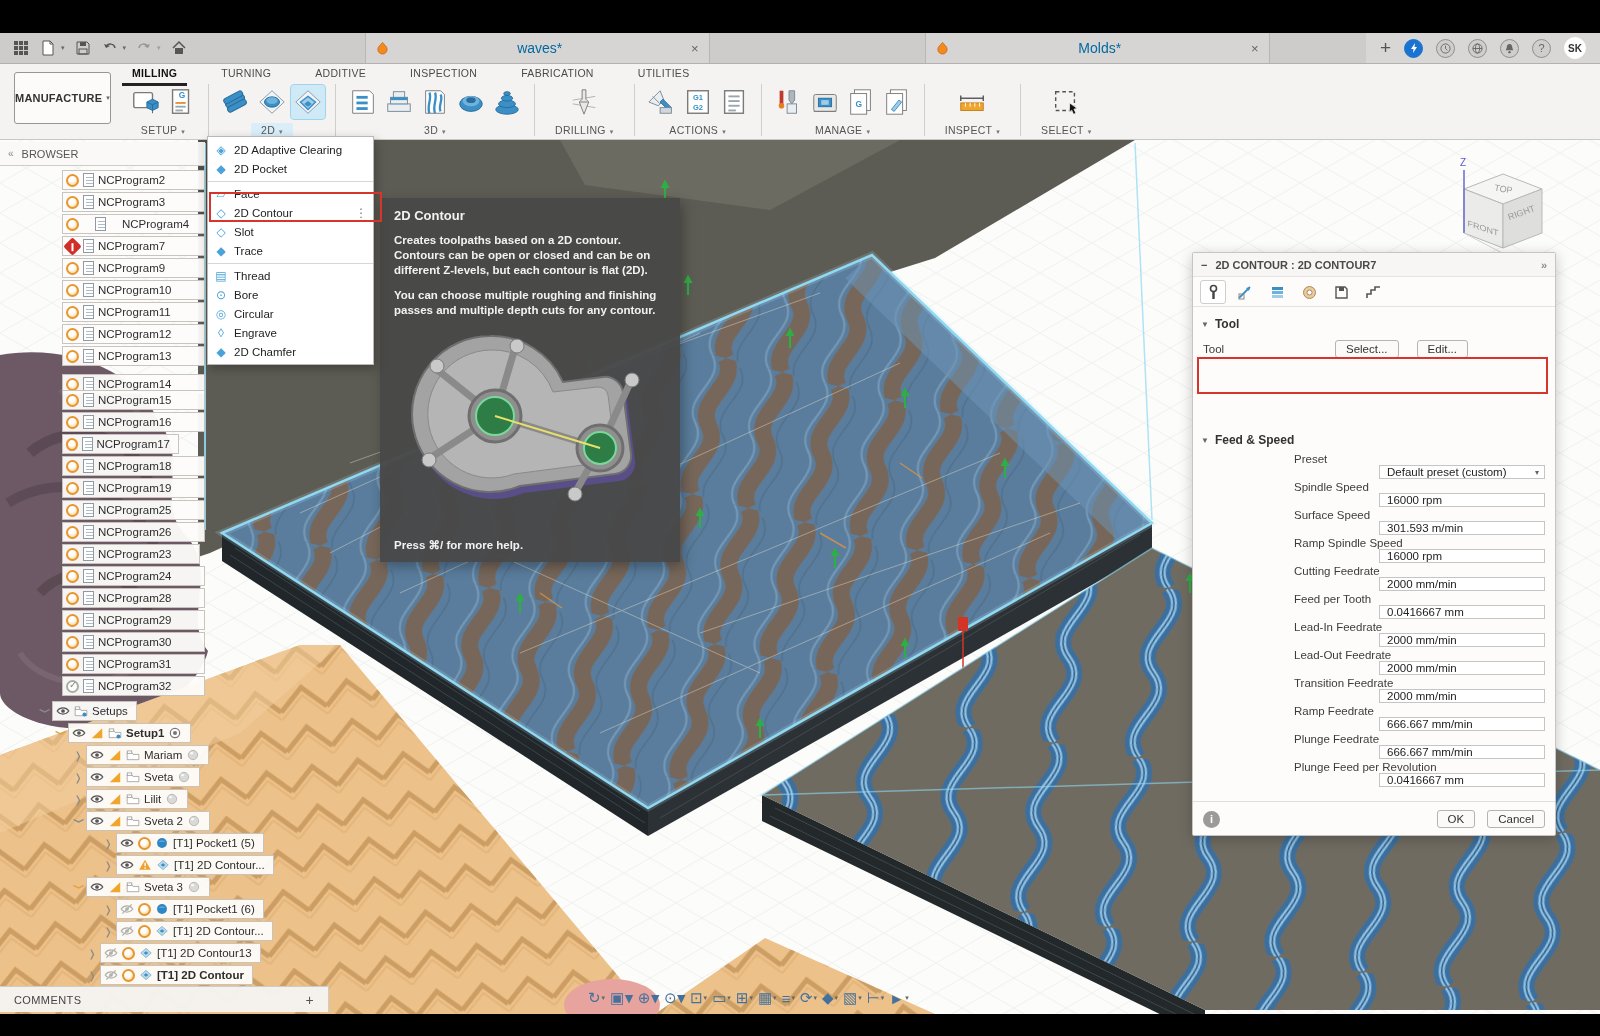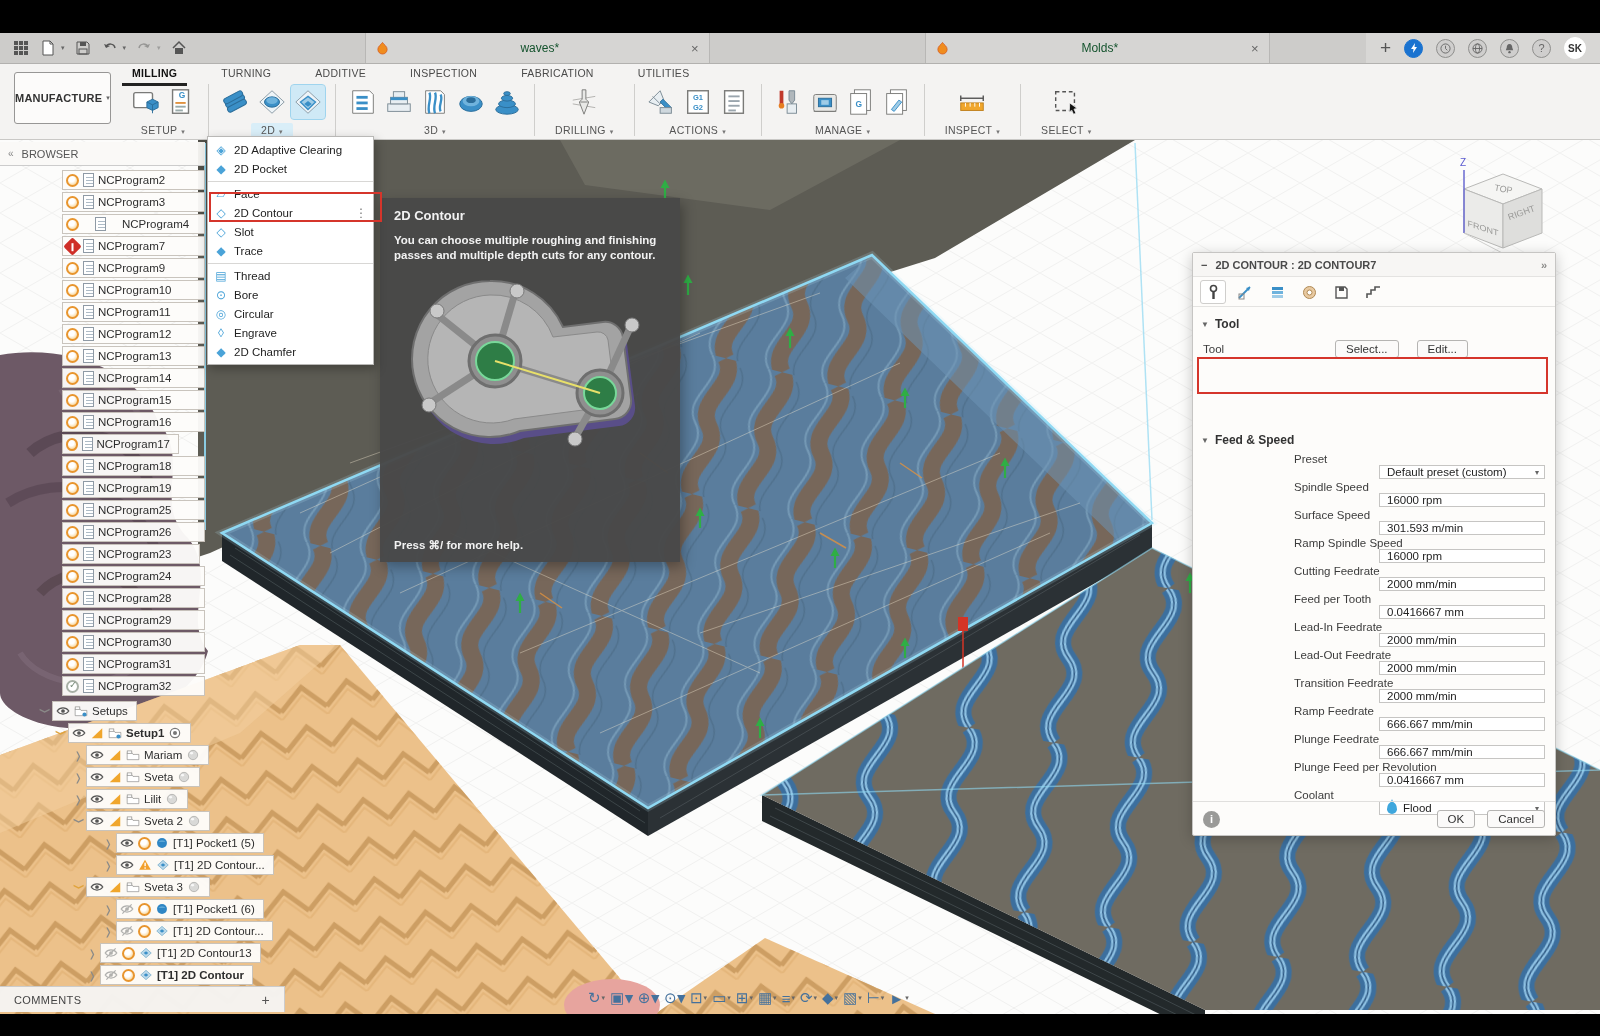--- a/index.html
+++ b/index.html
@@ -12,21 +12,21 @@
 
   
   #tabbar { left:0; top:33px; width:1600px; height:31px; background:#cdccca; border-bottom:1px solid #b2b1af; z-index:30; display:flex; align-items:stretch; }
   .tb-icons { display:flex; align-items:center; gap:9px; padding:0 12px; }
   .tb-ic { width:18px; height:18px; display:inline-flex; align-items:center; justify-content:center; color:#555; }
   .tb-ic svg { width:16px; height:16px; }
   .tb-caret { font-size:7px; color:#666; margin-left:-5px; }
   .doc-tab { width:345px; background:#d6d5d3; border-left:1px solid #b8b7b5; border-right:1px solid #b8b7b5; display:flex; align-items:center; padding:0 10px; gap:7px; margin-left:165px; }
   .doc-tab.second { margin-left:215px; }
   .doc-tab .flame { width:13px; height:14px; }
-  .doc-tab .t-label { font-size:12px; color:#14532d; flex:1; text-align:center; }
+  .doc-tab .t-label { font-size:14px; color:#0369a1; flex:1; text-align:center; }
   .doc-tab .t-close { color:#666; font-size:13px; cursor:default; }
   .tb-right { margin-left:auto; display:flex; align-items:center; gap:13px; padding:0 14px; background:#d8d7d5; }
   .rnd { width:19px; height:19px; border-radius:50%; display:inline-flex; align-items:center; justify-content:center; font-size:11px; color:#666; border:1.5px solid #8f8f8d; background:#cfcecd; }
   .rnd.blue { background:#1a73d0; border-color:#1a73d0; color:#fff; }
   .rnd.avatar { background:#fff; border-color:#fff; color:#333; font-weight:bold; font-size:10px; width:22px; height:22px; }
   .plus { font-size:19px; color:#555; }
 
   
   #ribbon { left:0; top:64px; width:1600px; height:76px; background:#f4f3f2; border-bottom:1px solid #c9c8c6; z-index:30; }
   #manufacture-btn { left:14px; top:8px; width:97px; height:52px; background:#fcfbfa; border:1px solid #979695; border-radius:3px; font-size:11px; color:#333; display:flex; align-items:center; justify-content:center; gap:4px; font-weight:bold; letter-spacing:.2px;}
@@ -73,21 +73,21 @@
   .badge.err::after{content:"";position:absolute;left:5.5px;top:2.5px;width:2px;height:8px;background:#fff;transform:rotate(-45deg);}
   .badge.done { border-color:#a8b0a6; background:#fff; position:relative; }
   .badge.done::after{content:"✓";position:absolute;left:1px;top:-3px;font-size:10px;color:#7b8f7c;}
   .docic { width:11px; height:14px; border:1px solid #8f9aa5; background:#fff linear-gradient(#fff 20%, transparent 20%) ; position:relative; }
   .docic::after{content:"";position:absolute;left:1.5px;top:3px;width:7px;height:8px;
     background:repeating-linear-gradient(#aebbc6 0 1px, transparent 1px 3px);}
   .chev { width:10px; color:#8a8a88; font-size:10px; display:inline-block; margin-right:2px; }
   .chev.down { transform:rotate(90deg); }
   .chev.org { color:#e0a33c; }
   .bold { font-weight:bold; }
-  #comments-bar { position:absolute; left:0; top:844px; width:285px; height:26px; background:rgba(245,244,242,.97); border-top:1px solid #ccc; border-right:1px solid #ccc; display:flex; align-items:center; font-size:11px; color:#444; letter-spacing:.4px; padding:0 14px; }
+  #comments-bar { position:absolute; left:0; top:844px; width:329px; height:26px; background:rgba(245,244,242,.97); border-top:1px solid #ccc; border-right:1px solid #ccc; display:flex; align-items:center; font-size:11px; color:#444; letter-spacing:.4px; padding:0 14px; }
   #comments-bar .cplus { margin-left:auto; font-size:14px; color:#555; }
 
   
   #dialog { left:1192px; top:252px; width:364px; height:584px; background:#fdfcfa; border:1px solid #c6c5c3; box-shadow:0 3px 14px rgba(0,0,0,.22); border-radius:2px; z-index:25; font-size:11.5px; color:#3c3c3c; }
   #dlg-header { height:24px; display:flex; align-items:center; gap:8px; padding:0 8px; border-bottom:1px solid #e4e3e1; background:#f7f6f4; font-weight:bold; font-size:11px; color:#4a4a4a; }
   #dlg-header .hx { margin-left:auto; color:#8a8a88; font-size:11px; }
   #dlg-tabs { display:flex; gap:8px; padding:4px 8px 3px; border-bottom:1px solid #e4e3e1; }
   .dtab { width:24px; height:22px; display:inline-flex; align-items:center; justify-content:center; border-radius:2px; }
   .dtab.active { outline:1px solid #cfcecc; background:#fff; }
   .dtab svg { width:17px; height:17px; }
@@ -635,20 +635,21 @@
     <div class="m-item">
       <span class="m-glyph">◆</span>
       <span>2D Chamfer</span>
       <span class="m-dots"></span>
     </div>
   </div>
 <div id="redbox-menu" class="abs"></div>
 
 <div id="tooltip" class="abs">
   <h3>2D Contour</h3>
+  <p>Creates toolpaths based on a 2D contour. Contours can be open or closed and can be on different Z-levels, but each contour is flat (2D).</p>
   <p>You can choose multiple roughing and finishing passes and multiple depth cuts for any contour.</p>
   <svg id="tt-img" viewBox="0 0 270 185">
     <g>
       <path d="M95,10 a78,78 0 1 0 30,150 l95,-12 a18,18 0 0 0 16,-20 l-8,-62 a18,18 0 0 0 -20,-15 l-40,5 A78,78 0 0 0 95,10 Z" fill="#5b4f8f" opacity="0.9" transform="translate(4,5)"></path>
       <path d="M95,8 a78,78 0 1 0 30,150 l95,-12 a18,18 0 0 0 16,-20 l-8,-62 a18,18 0 0 0 -20,-15 l-40,5 A78,78 0 0 0 95,8 Z" fill="#a3a3a3" stroke="#6f6f6f" stroke-width="2"></path>
       <path d="M95,22 a64,64 0 1 0 24,124 l92,-12 a10,10 0 0 0 9,-11 l-7,-56 a10,10 0 0 0 -11,-8 l-44,5 A64,64 0 0 0 95,22 Z" fill="#b5b5b5" stroke="#8a8a8a"></path>
       <g stroke="#8a8a8a" stroke-width="7" fill="none">
         <line x1="100" y1="88" x2="40" y2="40"></line>
           <line x1="100" y1="88" x2="35" y2="130"></line>
         <line x1="100" y1="88" x2="120" y2="20"></line>
@@ -745,21 +746,21 @@
       </div>
 
       <div class="row nc" style="position: absolute; left: 62px; width: 228px; top: 176px;">
         <span class="chip" style="width:143px;">
           <span class="badge"></span>
           <span class="docic"></span>
           <span>NCProgram13</span>
         </span>
       </div>
 
-      <div class="row nc" style="position: absolute; left: 62px; width: 228px; top: 198px;">
+      <div class="row nc" style="position: absolute; left: 62px; width: 228px; top: 204px;">
         <span class="chip" style="width:143px;">
           <span class="badge"></span>
           <span class="docic"></span>
           <span>NCProgram14</span>
         </span>
       </div>
 
       <div class="row nc" style="position: absolute; left: 62px; width: 228px; top: 220px;">
         <span class="chip" style="width:143px;">
           <span class="badge"></span>
@@ -1238,27 +1239,20 @@
       <div class="frow">
         <span class="flabel">Plunge Feedrate</span>
         <span class="fval">666.667 mm/min</span>
       </div>
 
       <div class="frow">
         <span class="flabel">Plunge Feed per Revolution</span>
         <span class="fval">0.0416667 mm</span>
       </div>
     </div>
-  <div class="frow">
-    <span class="flabel">Coolant</span>
-    <span class="fval sel">
-        <span class="droplet"></span>
-        <span>Flood</span>
-      </span>
-  </div>
 
   <div id="dlg-footer">
     <span class="info-i">i</span>
     <button class="btn ok">OK</button>
     <button class="btn">Cancel</button>
   </div>
 </div>
 
 <svg id="viewcube" class="abs" viewBox="0 0 130 130">
   <g stroke="#b9b9b7" stroke-width="1">

